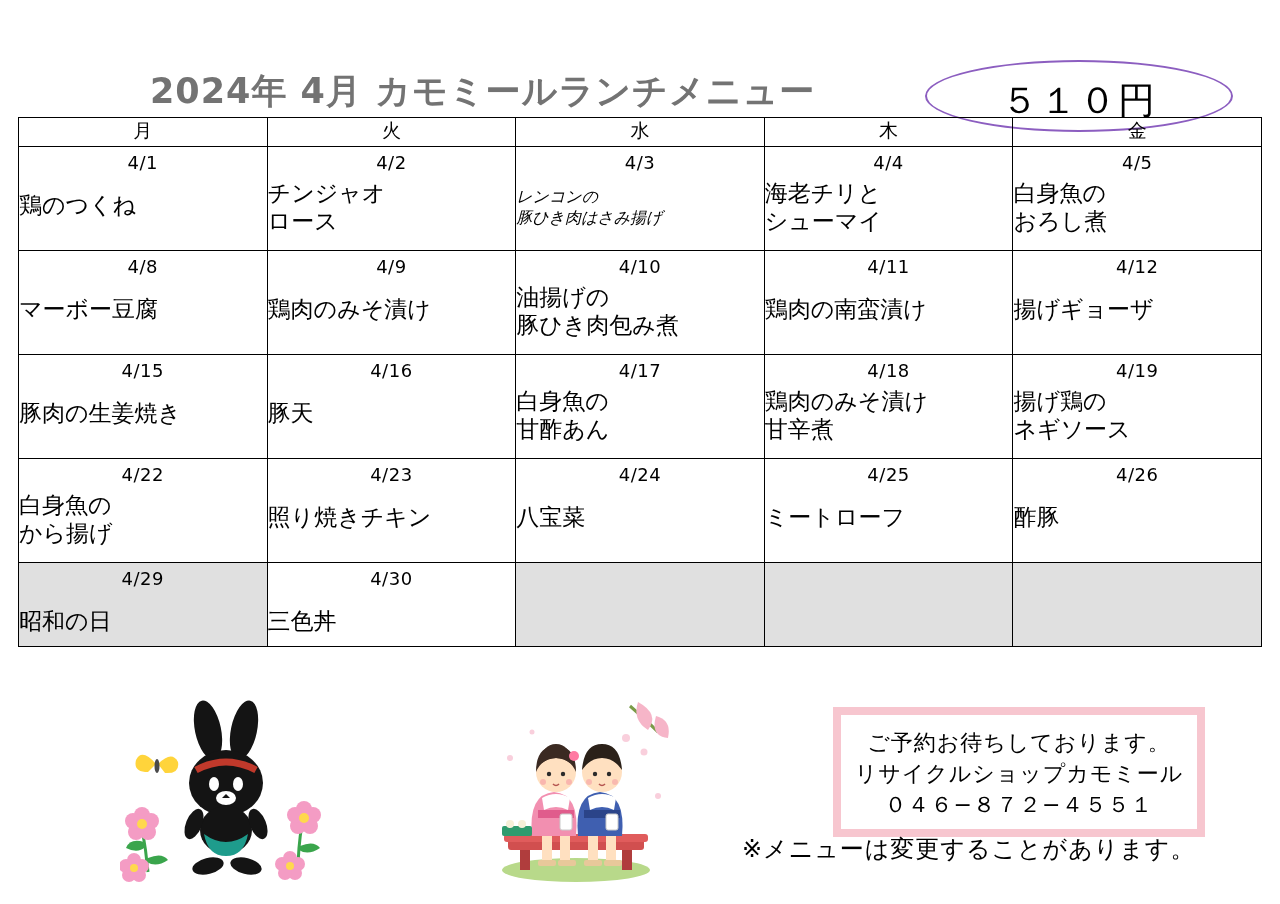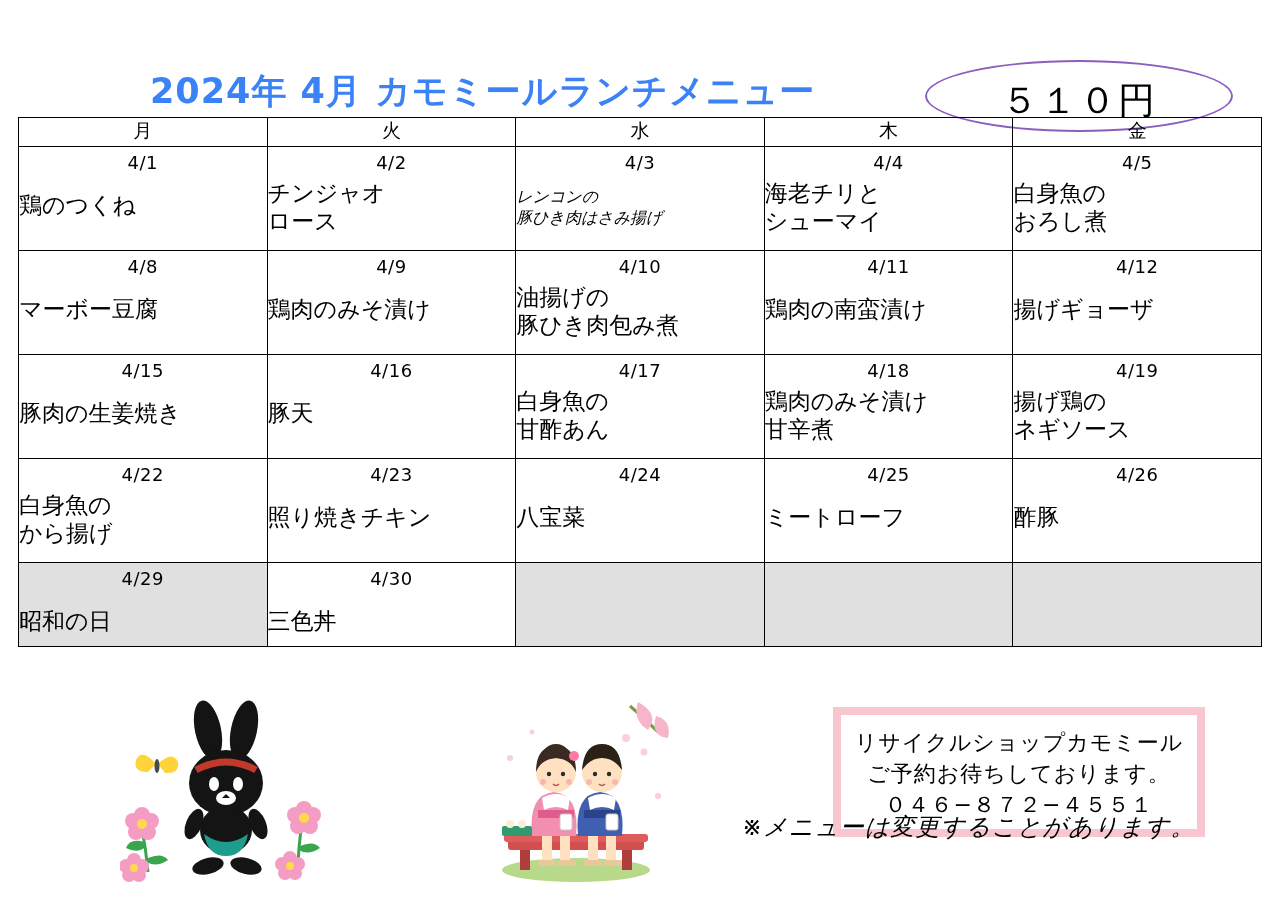--- a/index.html
+++ b/index.html
@@ -23,21 +23,21 @@
     top: 30px;
     width: 1280px;
     height: 70px;
   }
   #menu-title {
     position: absolute;
     left: 150px;
     top: 38px;
     font-size: 35px;
     font-weight: bold;
-    color: #3b82f6;
+    color: #737373;
     letter-spacing: 1px;
     white-space: nowrap;
     font-family: "DejaVu Sans", sans-serif;
   }
   #price-badge {
     position: absolute;
     left: 925px;
     top: 30px;
     width: 308px;
     height: 72px;
@@ -155,26 +155,25 @@
   #notice-inner {
     padding-top: 12px;
   }
   #notice-phone {
     font-size: 25px;
     letter-spacing: 2px;
   }
   #footnote {
     position: absolute;
     left: 742px;
-    top: 811px;
+    top: 833px;
     font-size: 24px;
     letter-spacing: 1px;
     white-space: nowrap;
     font-family: "DejaVu Sans", sans-serif;
-    font-style: italic;
   }
 </style>
 </head>
 <body>
 
 <div id="header">
   <div id="menu-title">2024年  4月  カモミールランチメニュー</div>
   <div id="price-badge"></div>
   <div id="price-text">５１０円</div>
 </div>
@@ -456,19 +455,19 @@
     </g>
 
     <circle cx="30" cy="60" r="3" fill="#f9cfdc"></circle>
     <circle cx="52" cy="34" r="2.5" fill="#f9cfdc"></circle>
     <circle cx="178" cy="98" r="3" fill="#f9cfdc"></circle>
   </svg>
 </div>
 
 <div id="notice-box">
   <div id="notice-inner">
+    <div class="notice-line">ご予約お待ちしております。</div>
     <div class="notice-line">リサイクルショップカモミール</div>
-    <div class="notice-line">ご予約お待ちしております。</div>
     <div class="notice-line" id="notice-phone">０４６−８７２−４５５１</div>
   </div>
 </div>
 
 <div id="footnote">※メニューは変更することがあります。</div>
 
 </body></html>

